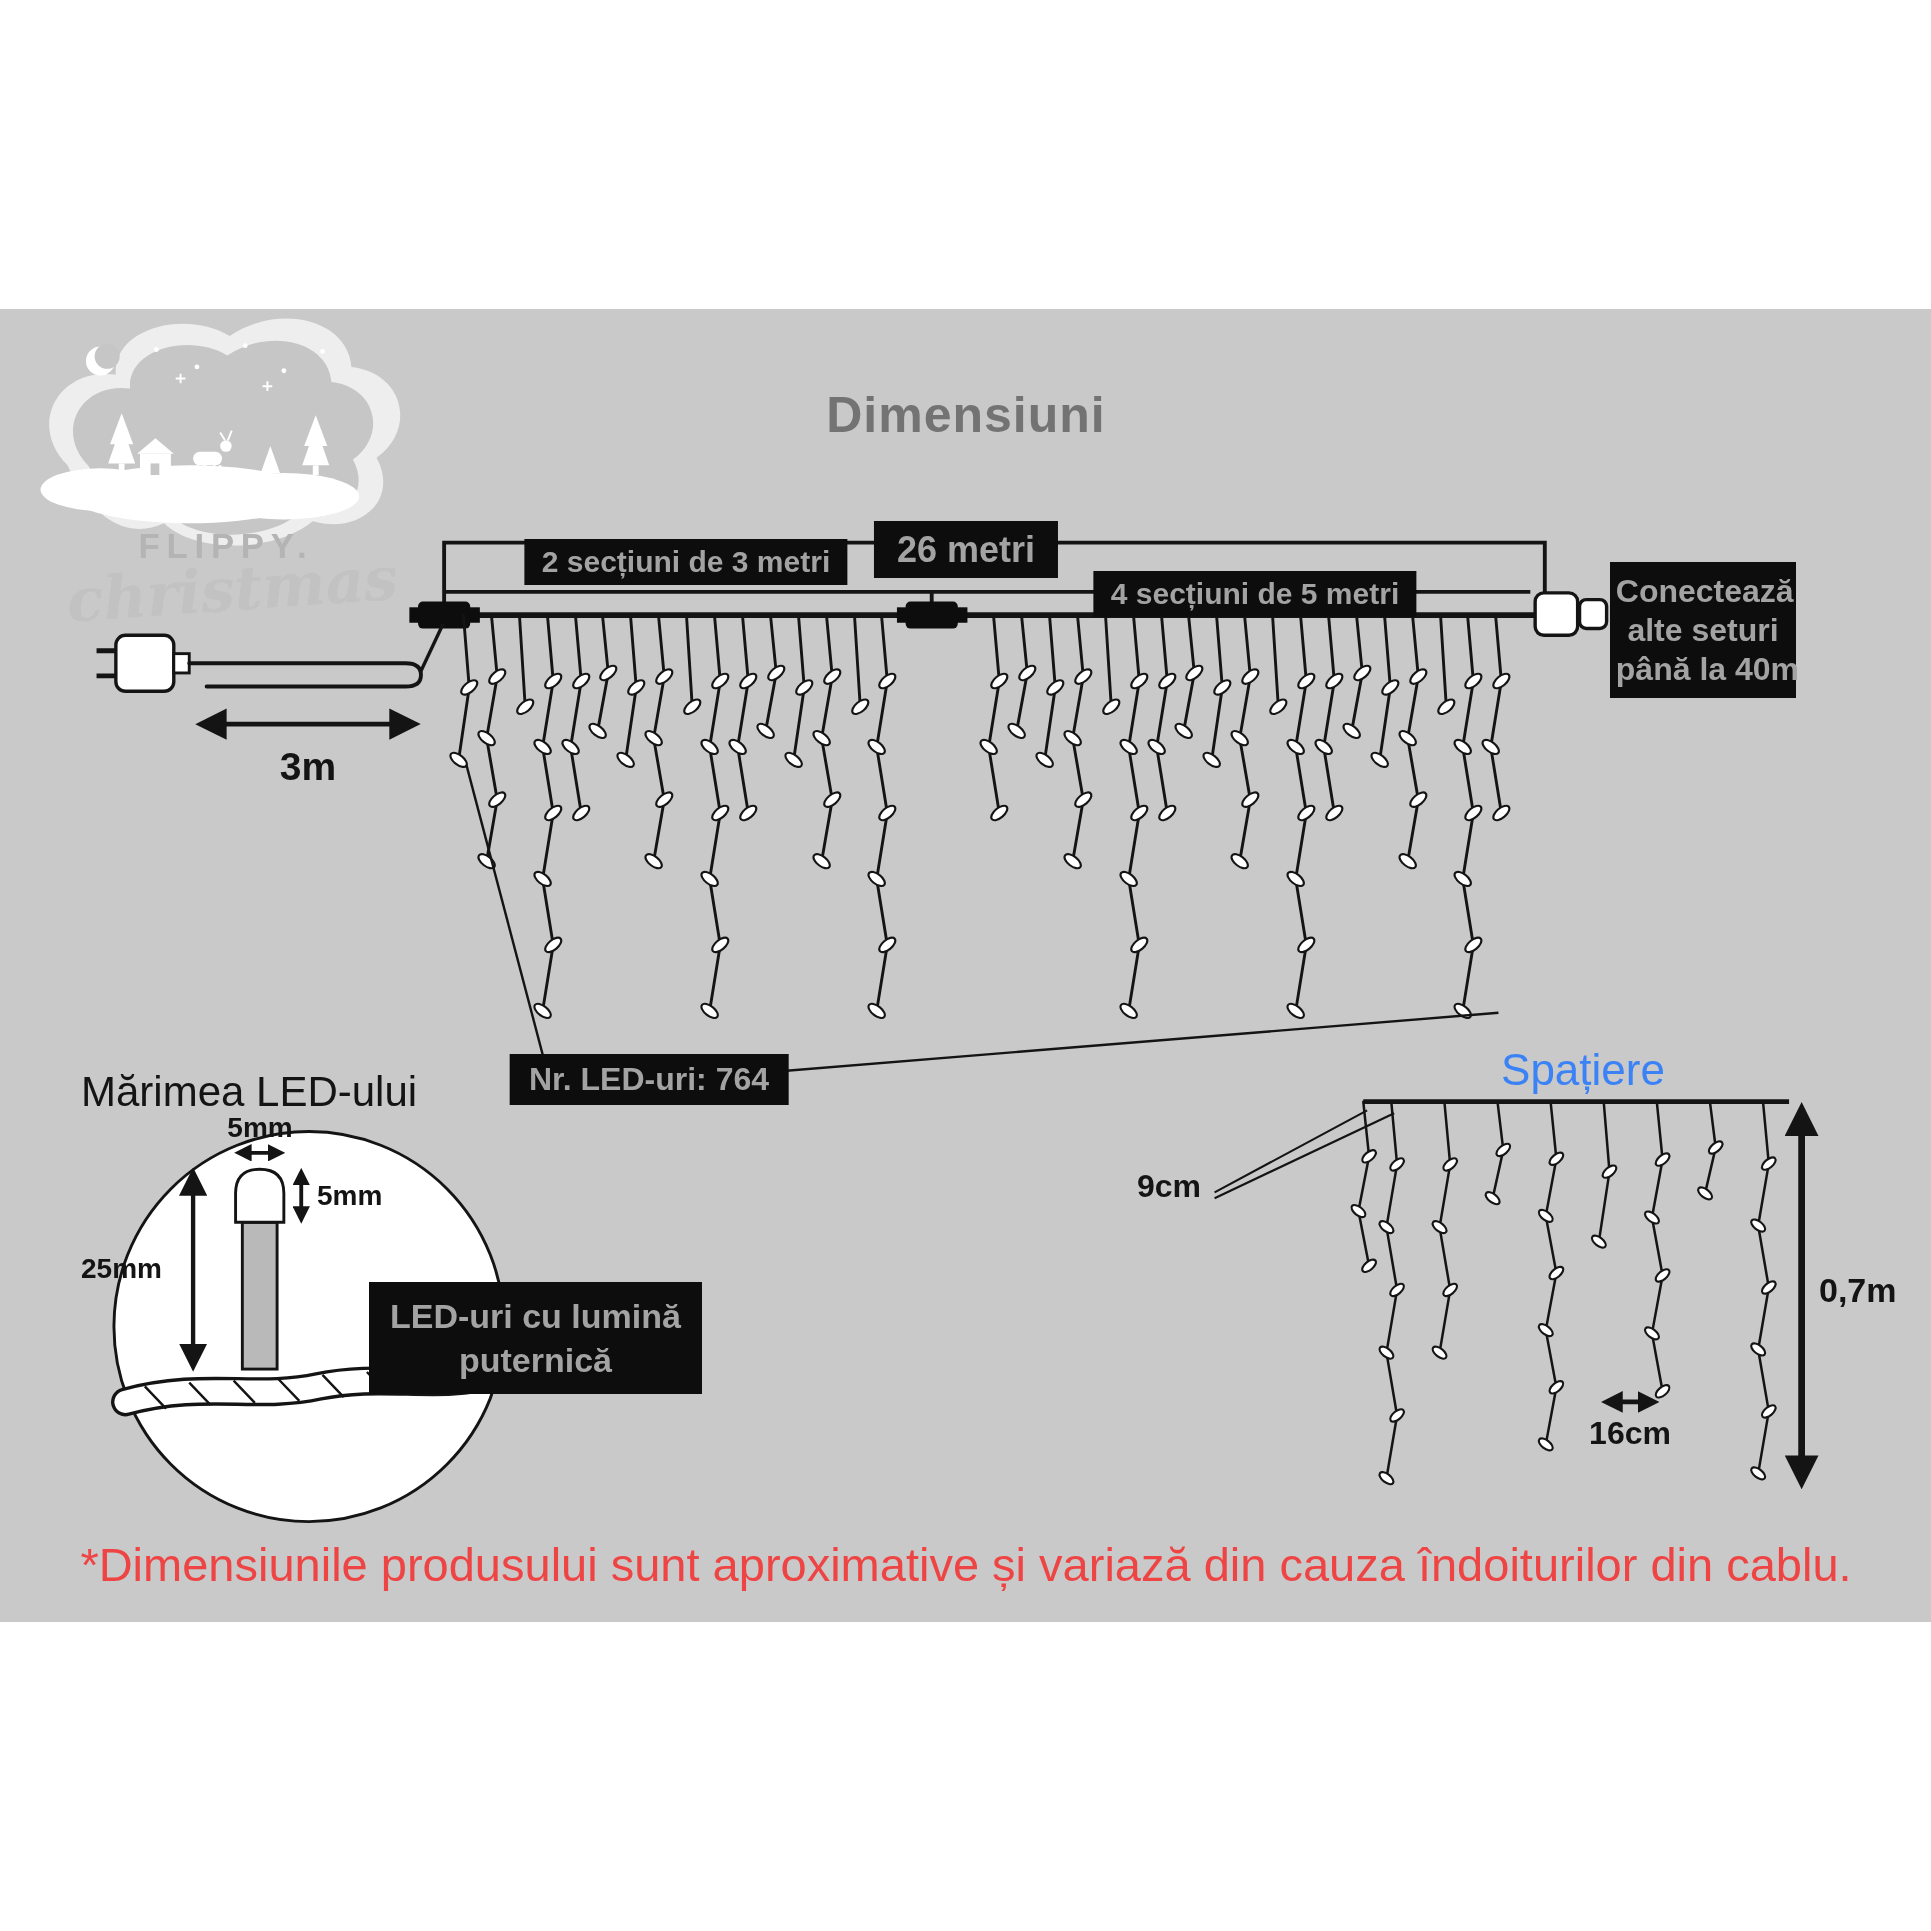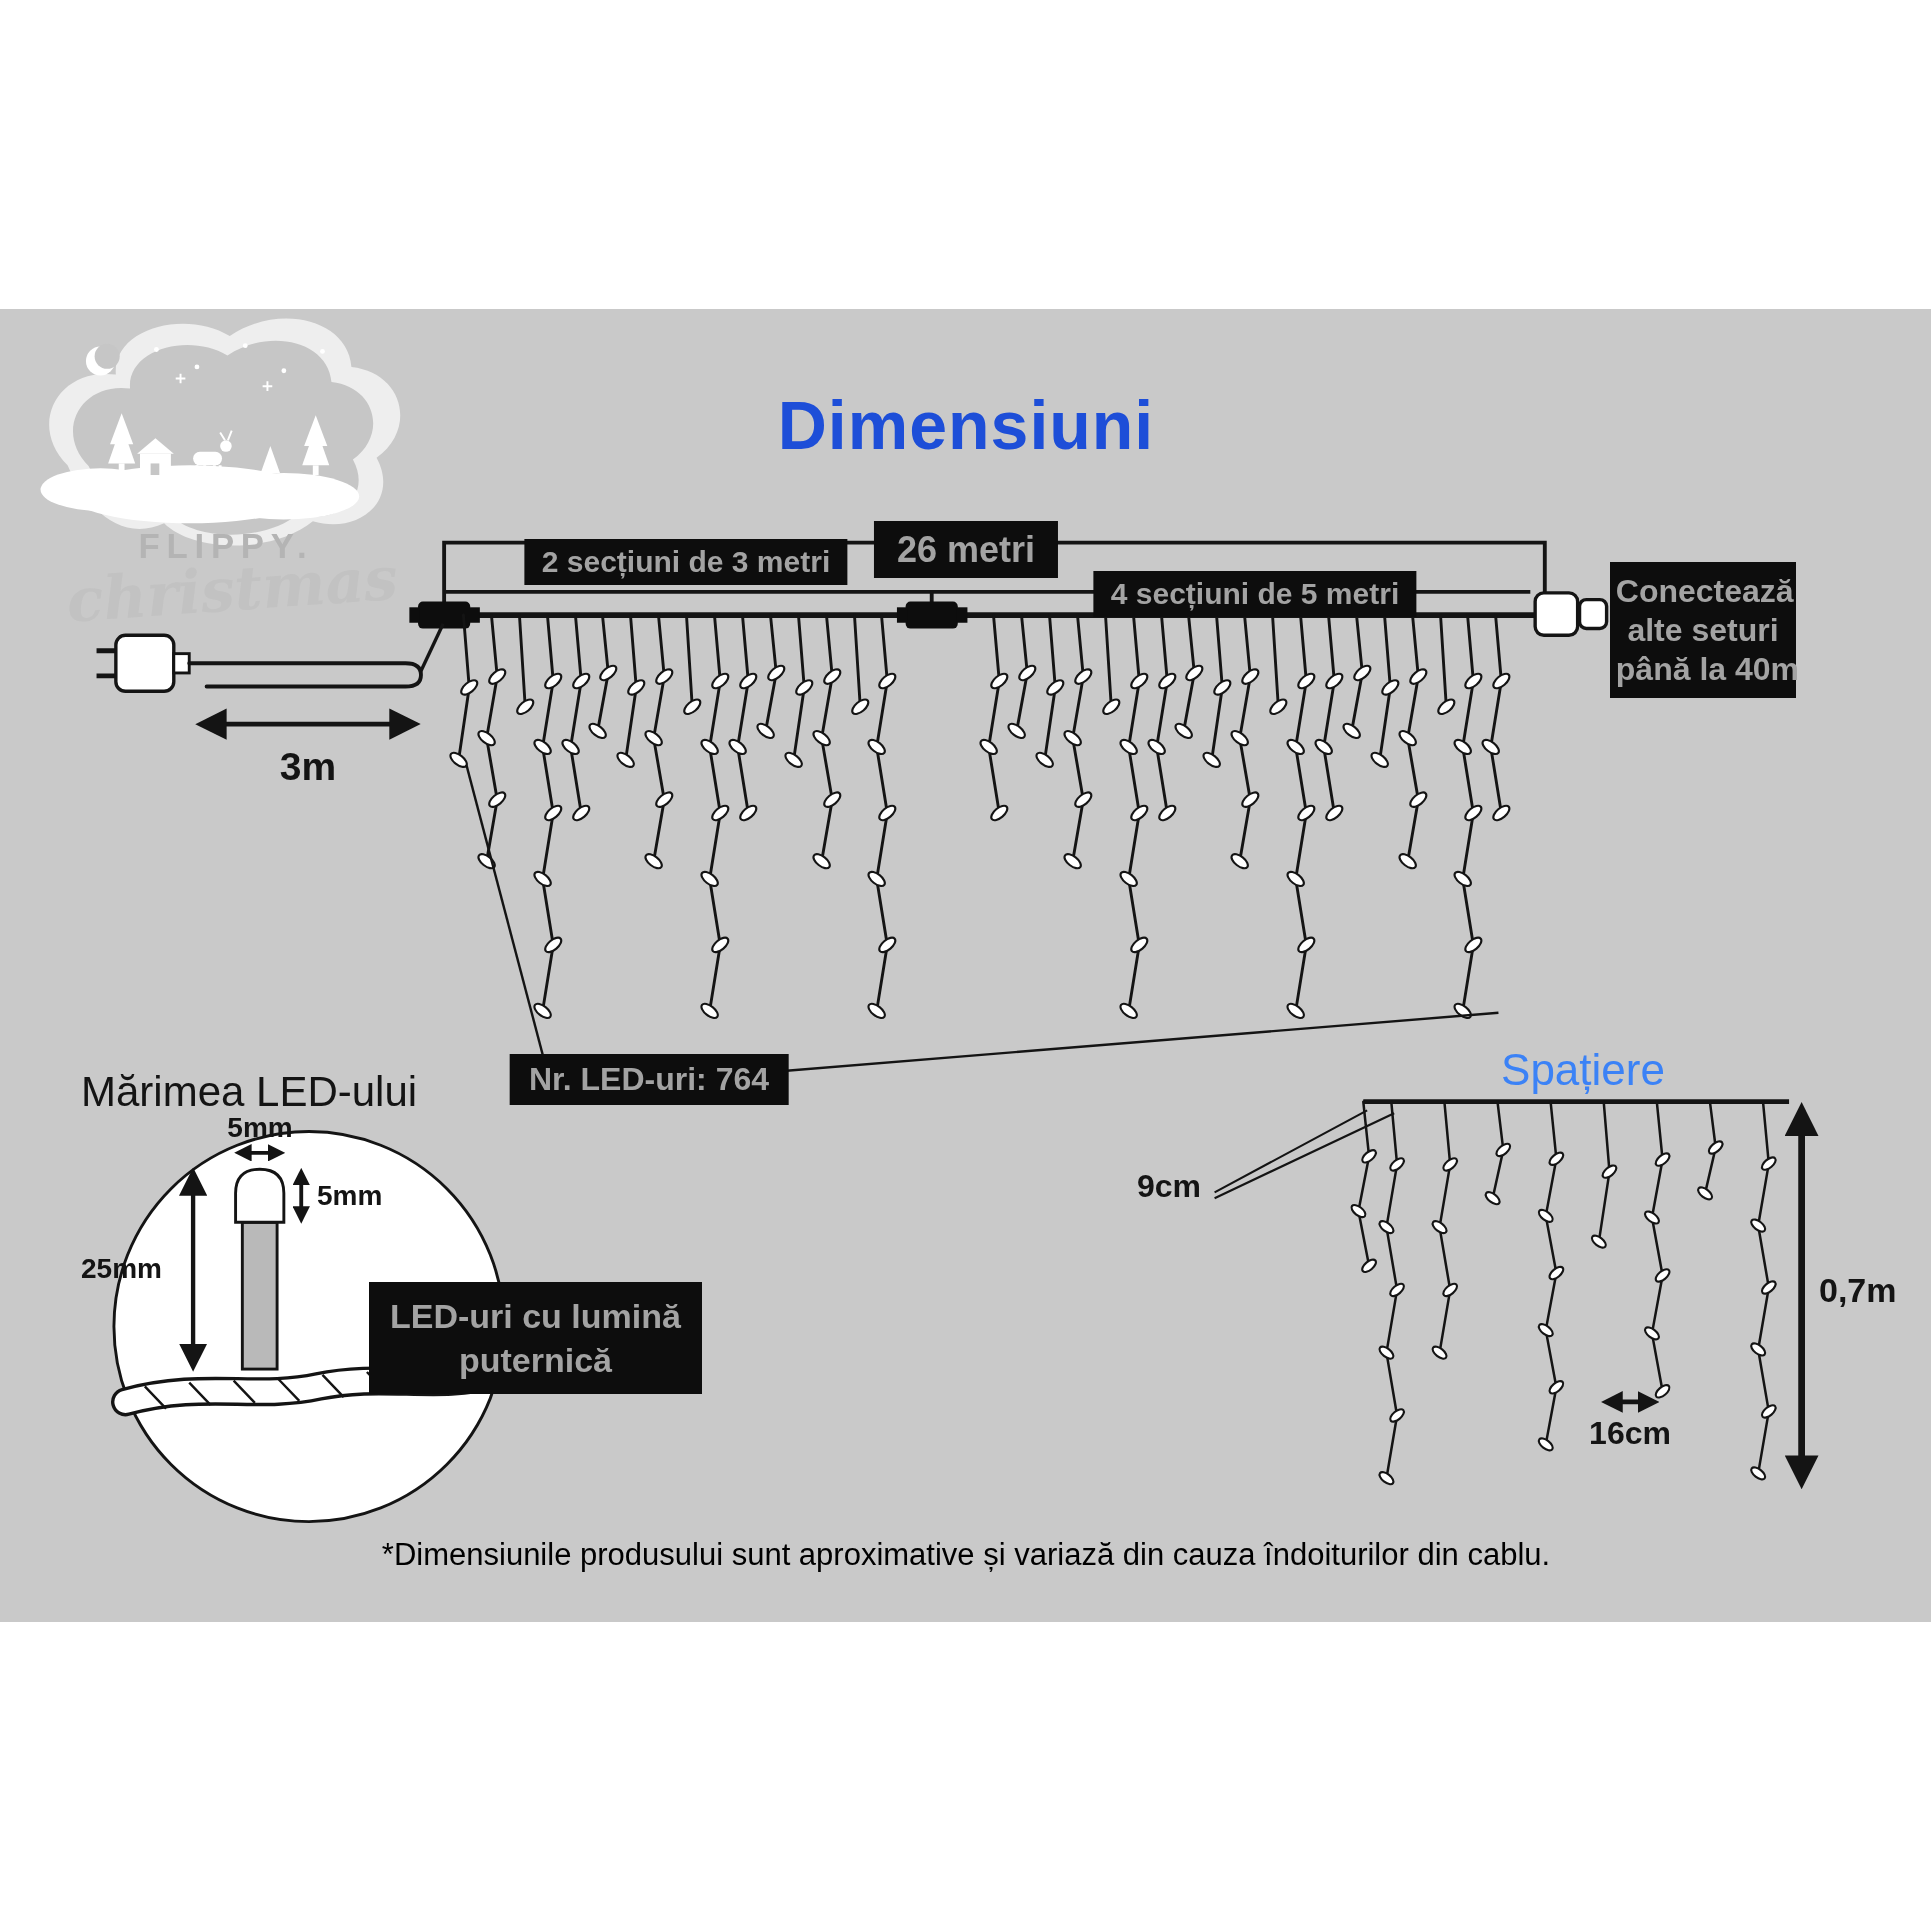--- a/index.html
+++ b/index.html
@@ -5,22 +5,22 @@
   *{margin:0;padding:0;box-sizing:border-box;}
   html,body{background:#ffffff;}
   .page{position:relative;width:1931px;height:1931px;background:#ffffff;overflow:hidden;
         font-family:"Liberation Sans", sans-serif;color:#1a1a1a;}
   .band{position:absolute;left:0;top:309px;width:1931px;height:1313px;background:#c9c9c9;}
   .art{position:absolute;left:0;top:0;width:1931px;height:1931px;}
   .abs{position:absolute;white-space:nowrap;}
   .ctr{transform:translateX(-50%);}
   .bb{position:absolute;background:#0d0d0d;color:#a3a3a3;text-align:center;white-space:nowrap;
       font-weight:600;}
-  .title{font-size:68px;font-weight:700;letter-spacing:1px;color:#1d4ed8;text-align:right;}
-  .foot{font-size:31px;font-weight:500;color:#000000;text-align:center;}
+  .title{font-size:50px;font-weight:700;letter-spacing:1px;color:#737373;text-align:right;}
+  .foot{font-size:47px;font-weight:500;color:#ef4444;text-align:center;}
   .meas{font-weight:600;color:#141414;}
 </style>
 </head>
 <body>
 
 <div class="page">
   <div class="band"></div>
 
   <svg class="art" viewBox="0 0 2000 2000">
     <defs>

